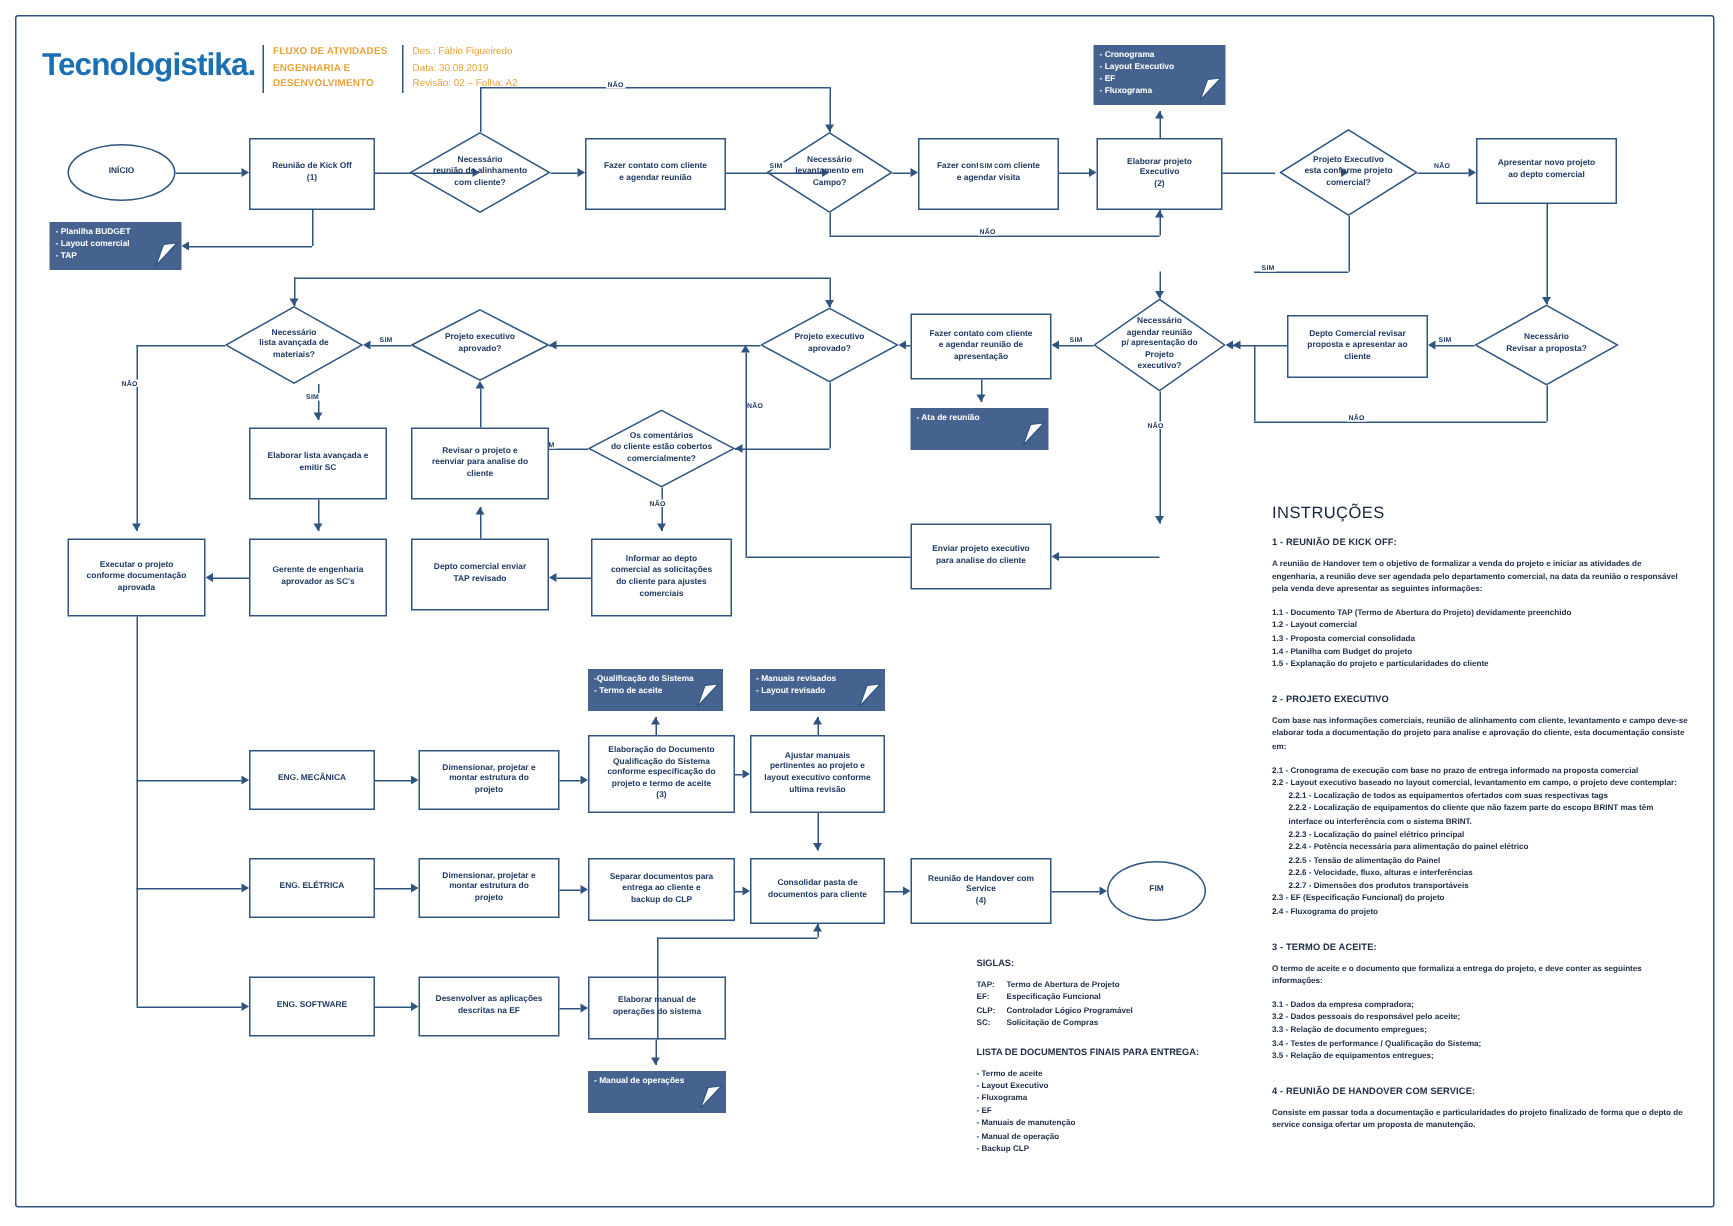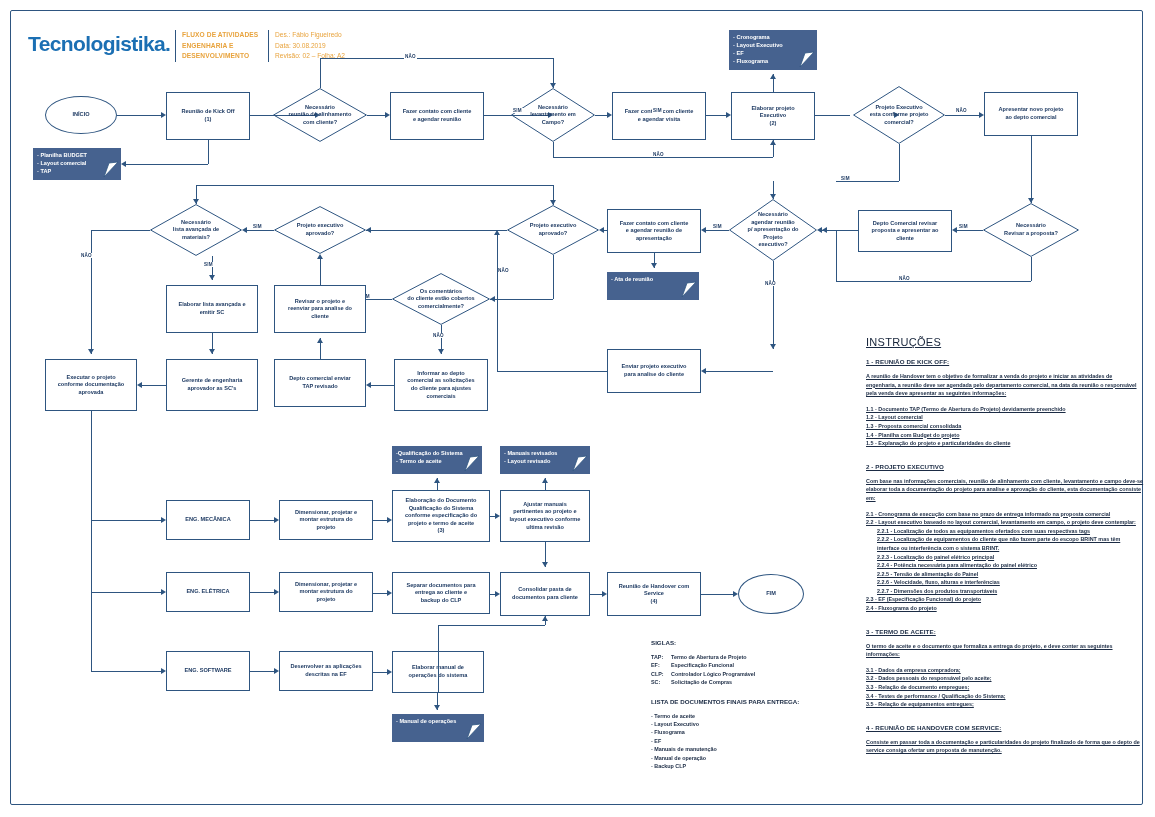--- a/index.html
+++ b/index.html
@@ -27,21 +27,21 @@
   
   .h{position:absolute;height:0;border-top:1px solid #2e5580;}
   .v{position:absolute;width:0;border-left:1px solid #2e5580;}
   .arr{position:absolute;width:0;height:0;}
   .ar{border-top:3px solid transparent;border-bottom:3px solid transparent;border-left:5px solid #2e5580;}
   .al{border-top:3px solid transparent;border-bottom:3px solid transparent;border-right:5px solid #2e5580;}
   .ad{border-left:3px solid transparent;border-right:3px solid transparent;border-top:5px solid #2e5580;}
   .au{border-left:3px solid transparent;border-right:3px solid transparent;border-bottom:5px solid #2e5580;}
 
   
-  #instr{position:absolute;left:866px;top:336px;width:278px;color:#1b2b44;text-decoration:underline;}
+  #instr{position:absolute;left:848px;top:336px;width:278px;color:#1b2b44;}
   #instr h1{margin:0 0 10px 0;font-size:11px;font-weight:normal;letter-spacing:0.3px;color:#16243a;}
   #instr h2{margin:9px 0 7px 0;font-size:6.2px;font-weight:bold;letter-spacing:0.1px;}
   #instr p{margin:0 0 7px 0;font-size:5.4px;line-height:8.6px;font-weight:bold;}
   #instr .li{font-size:5.4px;line-height:8.6px;font-weight:bold;}
   #instr .ind1{padding-left:11px;}
   #instr .gap{height:6px;}
 
   
   #siglas{position:absolute;left:651px;top:639px;width:200px;color:#1b2b44;}
   #siglas .hd{font-size:6.2px;font-weight:bold;margin-bottom:7px;}

